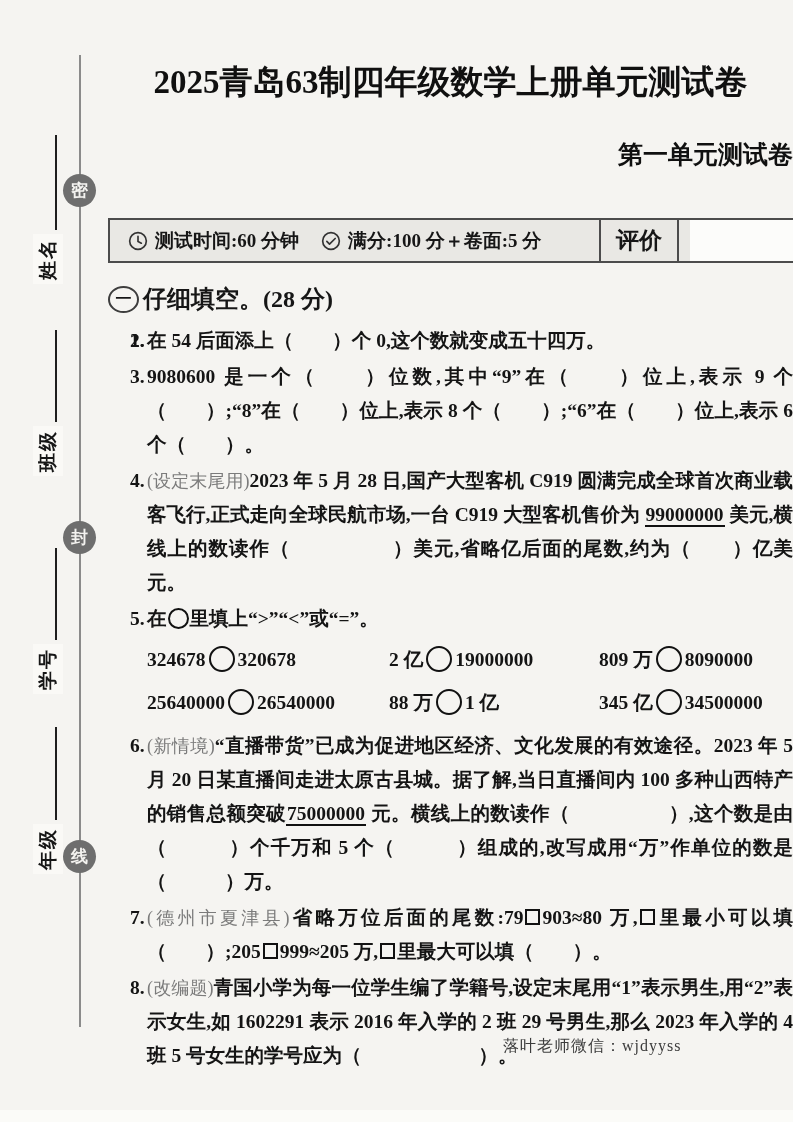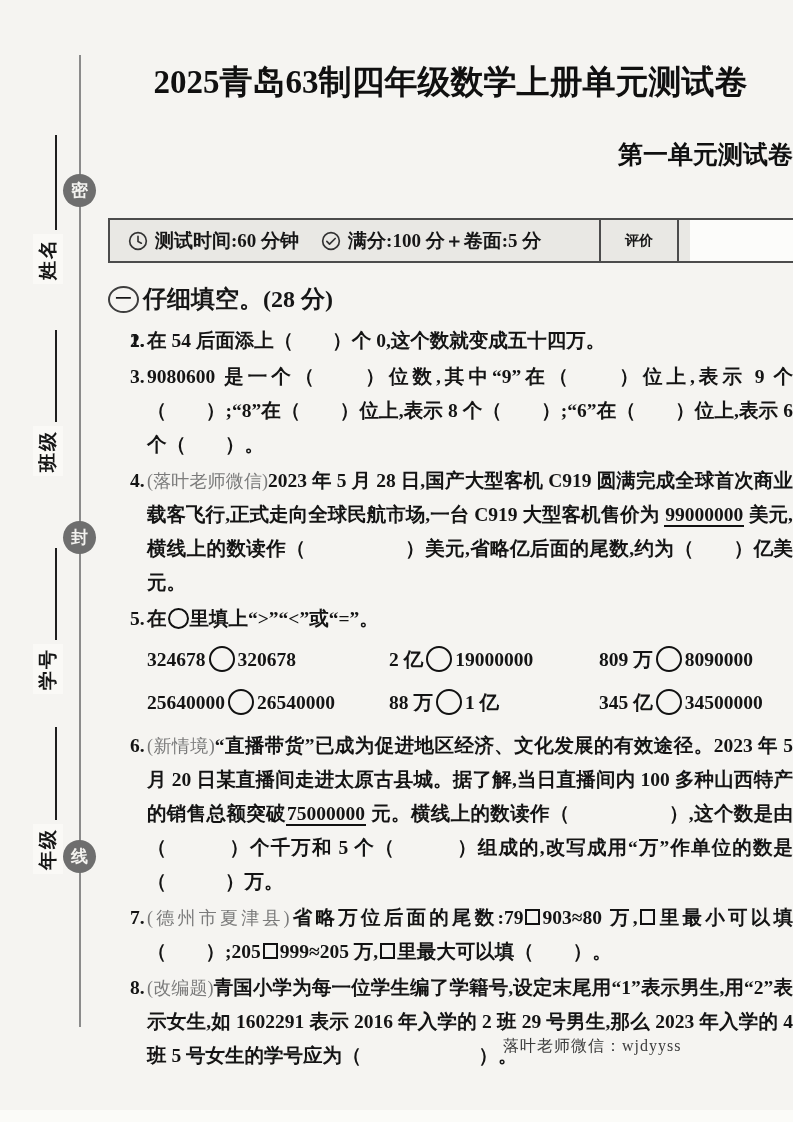--- a/index.html
+++ b/index.html
@@ -20,21 +20,21 @@
   .title{margin:20px 0 0;text-align:center;font-size:33px;font-weight:700;line-height:44px;color:#101010;}
   .subtitle{margin:34px 0 0;text-align:right;font-size:25px;font-weight:700;line-height:34px;color:#101010;}
   .info-bar{margin-top:46px;height:45px;display:flex;box-sizing:border-box;
         border-top:2px solid #4c4c4c;border-bottom:2px solid #4c4c4c;border-left:2px solid #4c4c4c;
         background:#e9e8e4;gap:11px;}
   .cell-main{flex:0 0 460px;display:flex;align-items:center;padding-left:18px;
         font-size:19px;font-weight:700;}
   .cell-main .icon{display:inline-flex;margin-right:7px;}
   .cell-main .sep{width:22px;}
   .cell-eval{flex:0 0 76px;border-left:2px solid #4c4c4c;border-right:2px solid #4c4c4c;
-        display:flex;align-items:center;justify-content:center;font-size:14px;font-weight:700;}
+        display:flex;align-items:center;justify-content:center;font-size:23px;font-weight:700;}
   .cell-blank{flex:1;background:#fcfcfa;}
   .section-header{margin-top:20px;display:flex;align-items:center;}
   .sec-circle{width:31px;height:27px;border:2px solid #3d3d3d;border-radius:50%;box-sizing:border-box;
         display:flex;align-items:center;justify-content:center;font-size:16px;font-weight:700;margin-right:4px;}
   .sec-title{font-size:24px;font-weight:700;}
   
   .questions{margin-top:9px;font-size:19.5px;font-weight:700;line-height:34px;color:#141414;}
   .question{position:relative;padding-left:39px;text-align:justify;margin-bottom:2px;}
   .qnum{position:absolute;left:22px;top:0;}
   .qtag{color:#7b7b7b;font-weight:400;font-size:18px;}
@@ -117,21 +117,21 @@
 
     <div class="section-header">
       <span class="sec-circle">一</span>
       <span class="sec-title">仔细填空。(28 分)</span>
     </div>
 
     <div class="questions" id="questions">
         <div class="question"><span class="qnum">1.</span></div>
         <div class="question"><span class="qnum">2.</span><span>在 54 后面添上（　　）个 0,这个数就变成五十四万。</span></div>
         <div class="question"><span class="qnum">3.</span><span>9080600 是一个（　　）位数,其中“9”在（　　）位上,表示 9 个（　　）;“8”在（　　）位上,表示 8 个（　　）;“6”在（　　）位上,表示 6 个（　　）。</span></div>
-        <div class="question"><span class="qnum">4.</span><span class="qtag">(落叶老师微信)</span><span>2023 年 5 月 28 日,国产大型客机 C919 圆满完成全球首次商业载客飞行,正式走向全球民航市场,一台 C919 大型客机售价为 </span><span class="underline">99000000</span><span> 美元,横线上的数读作（　　　　　）美元,省略亿后面的尾数,约为（　　）亿美元。</span></div>
+        <div class="question"><span class="qnum">4.</span><span class="qtag">(设定末尾用)</span><span>2023 年 5 月 28 日,国产大型客机 C919 圆满完成全球首次商业载客飞行,正式走向全球民航市场,一台 C919 大型客机售价为 </span><span class="underline">99000000</span><span> 美元,横线上的数读作（　　　　　）美元,省略亿后面的尾数,约为（　　）亿美元。</span></div>
         <div class="question"><span class="qnum">5.</span><span>在</span><span class="cmp-circle small-circle"></span><span>里填上“&gt;”“&lt;”或“=”。</span><div class="cmp-row">
             <span class="cmp-cell c0">324678<span class="cmp-circle"></span>320678</span>
             <span class="cmp-cell c1">2 亿<span class="cmp-circle"></span>19000000</span>
             <span class="cmp-cell c2">809 万<span class="cmp-circle"></span>8090000</span>
           </div><div class="cmp-row">
             <span class="cmp-cell c0">25640000<span class="cmp-circle"></span>26540000</span>
             <span class="cmp-cell c1">88 万<span class="cmp-circle"></span>1 亿</span>
             <span class="cmp-cell c2">345 亿<span class="cmp-circle"></span>34500000</span>
           </div></div>
         <div class="question"><span class="qnum">6.</span><span class="qtag">(新情境)</span><span>“直播带货”已成为促进地区经济、文化发展的有效途径。2023 年 5 月 20 日某直播间走进太原古县城。据了解,当日直播间内 100 多种山西特产的销售总额突破</span><span class="underline">75000000</span><span> 元。横线上的数读作（　　　　　）,这个数是由（　　　）个千万和 5 个（　　　）组成的,改写成用“万”作单位的数是（　　　）万。</span></div>

